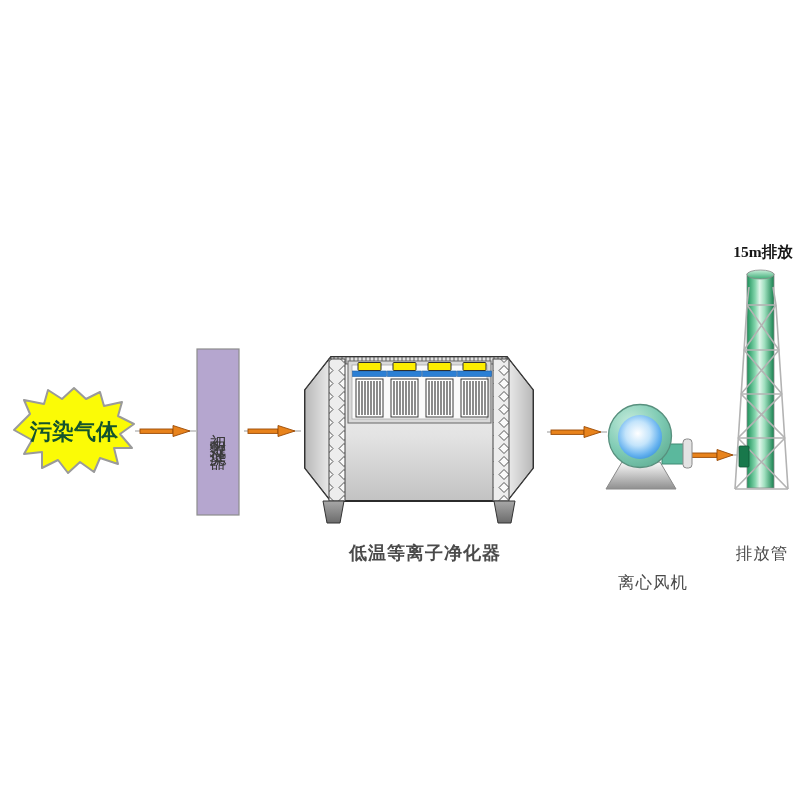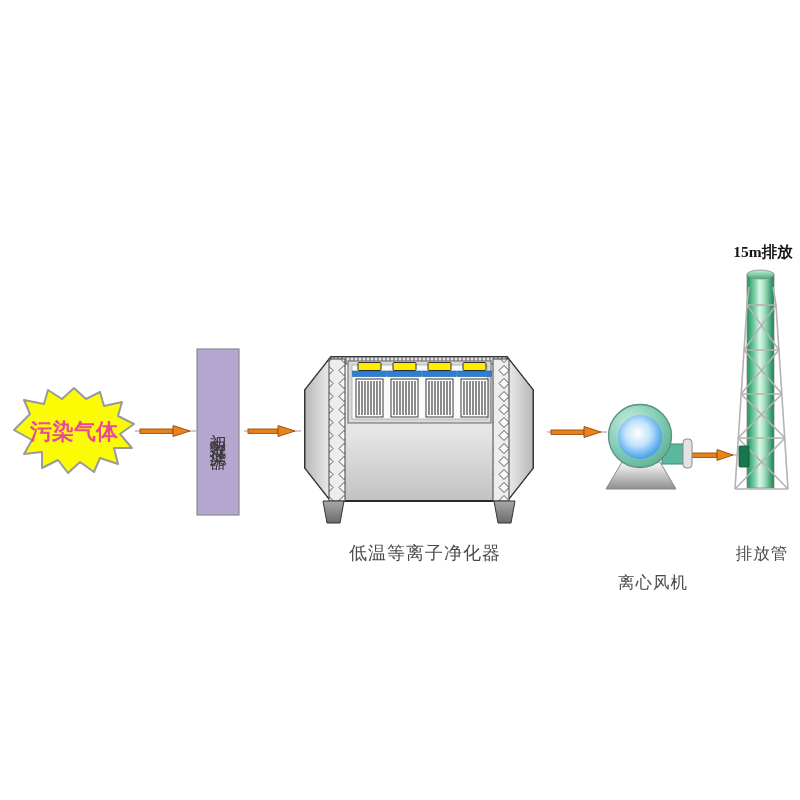--- a/index.html
+++ b/index.html
@@ -3,32 +3,32 @@
 <meta charset="utf-8">
 <style>
   html,body{margin:0;padding:0;}
   body{
     width:800px;height:800px;background:#ffffff;position:relative;overflow:hidden;
     font-family:"Liberation Serif", serif;
   }
   .stage{position:absolute;left:0;top:0;width:800px;height:800px;}
   .lbl{position:absolute;color:#4a4a4a;text-align:center;white-space:nowrap;}
   .lbl-cloud{
-    left:18px;top:417px;width:112px;font-size:22px;font-weight:bold;color:#ec4899;
+    left:18px;top:417px;width:112px;font-size:22px;font-weight:bold;color:#14532d;
     letter-spacing:0px;
   }
   .lbl-filter-wrap{
     position:absolute;left:197px;top:349px;width:42px;height:166px;
     display:flex;align-items:center;justify-content:center;
   }
   .lbl-filter{
     writing-mode:vertical-rl;text-orientation:upright;
     font-size:17px;color:#3a3a3a;letter-spacing:4px;
   }
-  .lbl-purifier{left:310px;top:541px;width:230px;font-size:18px;letter-spacing:1px;}
+  .lbl-purifier{left:310px;top:541px;width:230px;font-size:18px;letter-spacing:1px;font-weight:bold;}
   .lbl-fan{left:598px;top:543px;width:110px;font-size:16.5px;letter-spacing:1px;margin-top:29px;}
   .lbl-stack{left:712px;top:543px;width:100px;font-size:16.5px;letter-spacing:1px;}
   .lbl-stack-top{left:710px;top:242px;width:106px;font-size:15.5px;font-weight:bold;color:#161616;}
 </style>
 </head>
 <body>
 
 <svg class="stage" width="800" height="800" viewBox="0 0 800 800" xmlns="http://www.w3.org/2000/svg">
   <defs>
     <linearGradient id="gradSideL" x1="0" y1="0" x2="1" y2="0">

